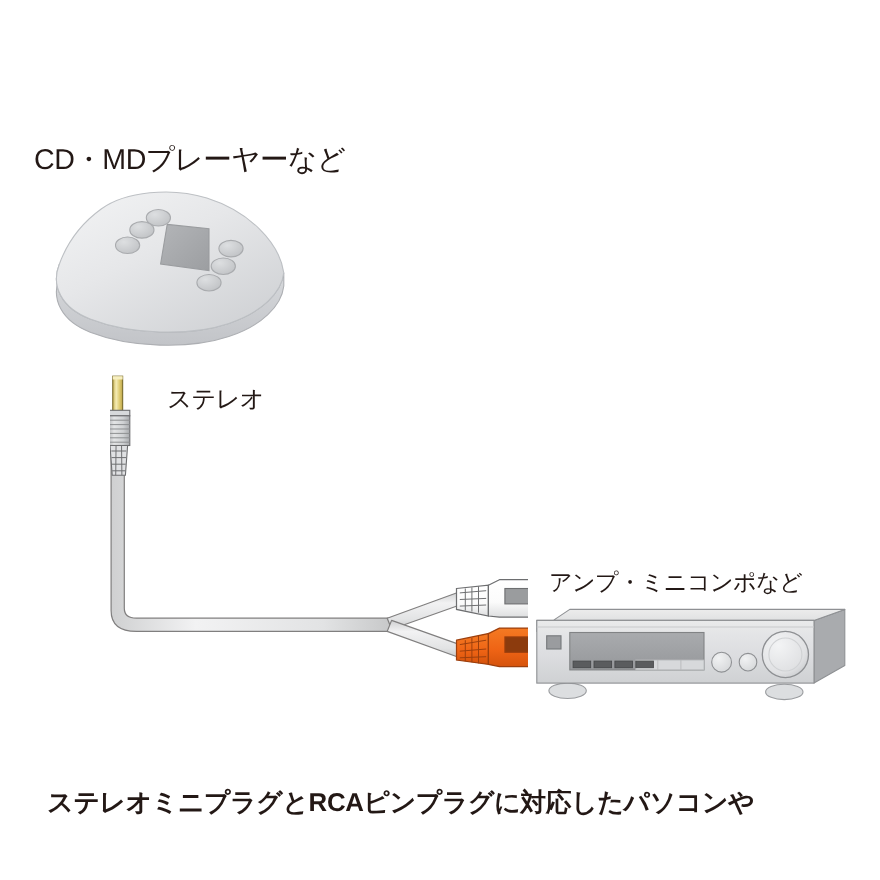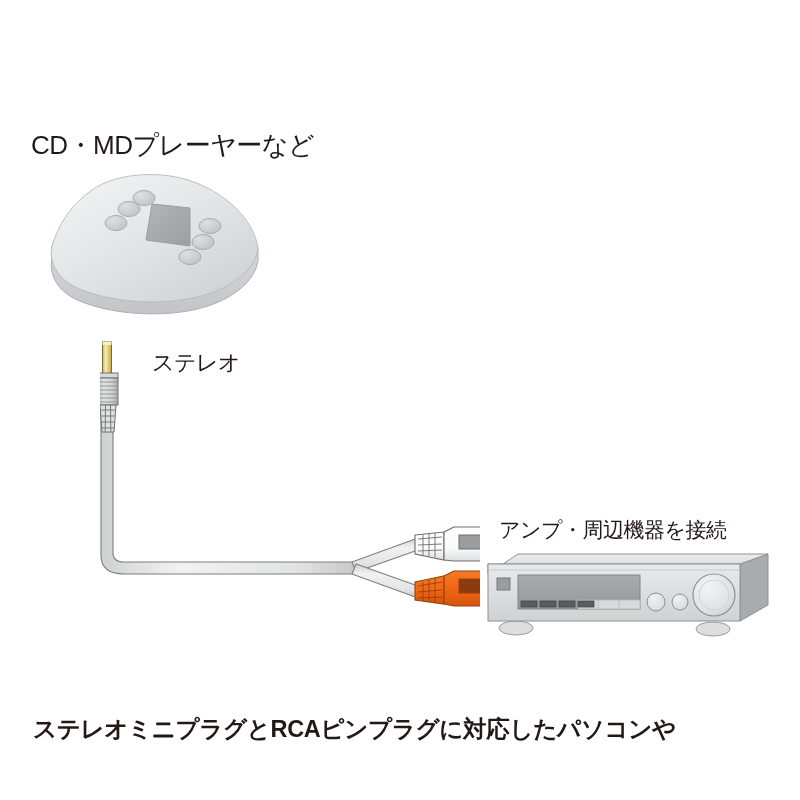--- a/index.html
+++ b/index.html
@@ -48,21 +48,21 @@
     line-height: 1.32;
     letter-spacing: 0.5px;
   }
   #amp-label {
     left: 499px;
     top: 517px;
     font-size: 21px;
   }
   #caption {
     position: absolute;
-    left: 33px;
+    left: 43px;
     top: 713px;
     font-size: 23.5px;
     font-weight: bold;
     line-height: 1.42;
     letter-spacing: -0.3px;
     color: #231815;
   }
   #caption .cap-line { display: block; }
   svg { display: block; }
   .art { position: absolute; }
@@ -240,21 +240,21 @@
         <rect x="401" y="242" width="22" height="7" rx="3.2" fill="url(#goldH)" stroke="#7a6c2c" stroke-width="1"></rect>
       </g>
     </svg>
   </div>
 
   <div class="lbl" id="mini-plug-label">
     <div>ステレオ</div>
   </div>
 
 
-  <div class="lbl" id="amp-label">アンプ・周辺機器を接続</div>
+  <div class="lbl" id="amp-label">アンプ・ミニコンポなど</div>
 
   <div class="art" style="left:478px; top:550px;">
     <svg width="300" height="95" viewBox="0 0 300 95" aria-hidden="true">
       <defs>
         <linearGradient id="ampTop" x1="0" y1="0" x2="0" y2="1">
           <stop offset="0%" stop-color="#ececec"></stop>
           <stop offset="100%" stop-color="#d4d6d8"></stop>
         </linearGradient>
         <linearGradient id="ampFront" x1="0" y1="0" x2="0" y2="1">
           <stop offset="0%" stop-color="#e9eaeb"></stop>

